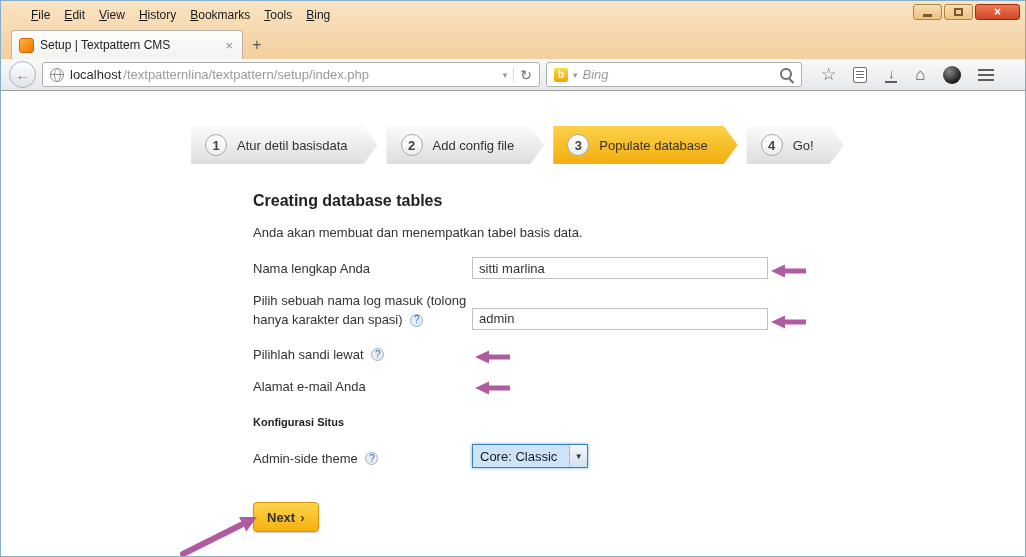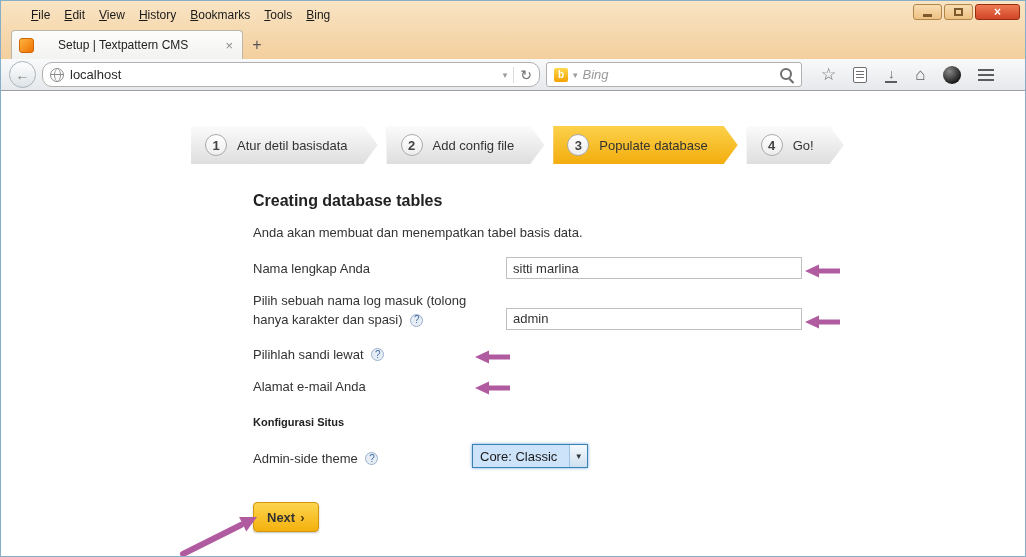--- a/index.html
+++ b/index.html
@@ -17,33 +17,33 @@
   .win-controls { position:absolute; top:3px; right:5px; display:flex; gap:2px; }
   .win-btn { width:29px; height:16px; border:1px solid #b08549; border-radius:3px;
     background:linear-gradient(#f8ddb2,#edc183); display:flex; align-items:center; justify-content:center; }
   .win-btn .min-shape { width:9px; height:3px; background:#7d5a2c; margin-top:7px; }
   .win-btn .restore-shape { width:9px; height:8px; border:2px solid #7d5a2c; }
   .win-btn.close { width:45px; background:linear-gradient(#ec7click,#d94f22); background:linear-gradient(#ee7a54,#d14527);
     border-color:#962f10; color:#fff; font-weight:bold; font-size:12px; line-height:1; }
   .tabbar { height:34px; display:flex; align-items:flex-end; padding-left:10px; }
   .tab { height:29px; width:232px; background:linear-gradient(#fdfdfc,#f2f2ef);
     border:1px solid #bcb5a9; border-bottom:none; border-radius:4px 4px 0 0;
-    display:flex; align-items:center; gap:24px; padding:12px 7px; font-size:12px; color:#222; }
+    display:flex; align-items:center; gap:6px; padding:12px 7px; font-size:12px; color:#222; }
   .favicon { width:15px; height:15px; border-radius:3px; flex:none;
     background:linear-gradient(135deg,#ffb340,#ee7200); border:1px solid #d06500; }
   .tab-title { white-space:nowrap; overflow:hidden; }
   .tab-close { margin-left:auto; color:#8a8a8a; font-size:13px; padding:0 2px; cursor:default; }
   .newtab { width:28px; height:24px; display:flex; align-items:center; justify-content:center;
     font-size:16px; color:#555; margin-bottom:2px; }
   .navbar { height:32px; background:linear-gradient(#f8f9fa,#e6e9ec); border-bottom:1px solid #9e9e9e;
     display:flex; align-items:center; padding:0 8px; gap:6px; }
   .back-btn { width:27px; height:27px; flex:none; border-radius:50%; border:1px solid #a8b3bb;
     background:linear-gradient(#fefefe,#dee3e7); color:#7c7c7c; font-size:14px; font-weight:bold;
     display:flex; align-items:center; justify-content:center; }
-  .urlbar { width:498px; height:25px; flex:none; background:#fff; border:1px solid #b0b0b0; border-radius:10px;
+  .urlbar { width:498px; height:25px; flex:none; background:#fff; border:1px solid #b0b0b0; border-radius:3px;
     display:flex; align-items:center; gap:6px; padding:0 7px; font-size:13px; }
   .globe { position:relative; width:14px; height:14px; flex:none; border:1px solid #8a8a8a; border-radius:50%; }
   .globe::before { content:''; position:absolute; left:0; right:0; top:5px; height:1px; background:#8a8a8a; }
   .globe::after { content:''; position:absolute; left:3px; top:0; bottom:0; width:5px;
     border-left:1px solid #8a8a8a; border-right:1px solid #8a8a8a; border-radius:50%; }
   .url-domain { color:#2b2b2b; }
   .url-path { color:#9a9a9a; }
   .url-right { margin-left:auto; display:flex; align-items:center; gap:6px; color:#8a8a8a; }
   .url-dd { font-size:9px; color:#9a9a9a; }
   .url-sep { width:1px; height:16px; background:#ddd; }
@@ -87,21 +87,21 @@
   .step-label { white-space:nowrap; font-size:13px; }
   .content { margin-left:252px; width:600px; }
   h1.page-h { font-size:16px; font-weight:bold; color:#222; margin-top:28px; }
   .intro { margin:15px 0 17px; color:#333; }
   .form-row { display:flex; align-items:flex-end; margin-bottom:10px; }
   .form-label { width:219px; padding-top:3px; line-height:1.45; }
   .help { display:inline-flex; width:13px; height:13px; border-radius:50%; background:#e7edf5;
     border:1px solid #9ab0cc; color:#3f6ea5; font-size:10px; align-items:center; justify-content:center;
     margin-left:4px; vertical-align:1px; cursor:default; }
   input.text { width:296px; height:22px; border:1px solid #c0c0c0; padding:0 6px;
-    font:13px "Liberation Sans", sans-serif; color:#333;margin-left:34px; }
+    font:13px "Liberation Sans", sans-serif; color:#333; }
   .row-arrow { margin:2px 0 0 3px; flex:none; }
   h2.section-h { font-size:11px; font-weight:bold; color:#222; margin:20px 0 16px; }
   .select { display:inline-flex; align-items:center; height:24px; border:1px solid #3c7fb1;
     box-shadow:0 0 3px rgba(70,150,220,.8); }
   .select-value { height:100%; display:flex; align-items:center; padding:0 12px 0 7px;
     background:#cde3fa; color:#1a1a1a; }
   .select-arrow { width:18px; height:100%; border-left:1px solid #9cc2e5;
     background:linear-gradient(#f4f9fe,#cfe0ef); display:flex; align-items:center; justify-content:center;
     font-size:8px; color:#333; }
   .next-wrap { position:relative; display:inline-block; margin-top:24px; }
@@ -144,20 +144,21 @@
     </div>
     <div class="newtab">+</div>
   </div>
 </div>
 
 <div class="navbar">
   <div class="back-btn">←</div>
   <div class="urlbar">
     <span class="globe"></span>
     <span class="url-domain">localhost</span>
+      <span class="url-path" style="margin-left:-4px">/textpatternlina/textpattern/setup/index.php</span>
     <span class="url-right">
       <span class="url-dd">▾</span>
       <span class="url-sep"></span>
       <span class="reload">↻</span>
     </span>
   </div>
   <div class="searchbar">
     <span class="bing-icon">
         <i>b</i>
       </span>

